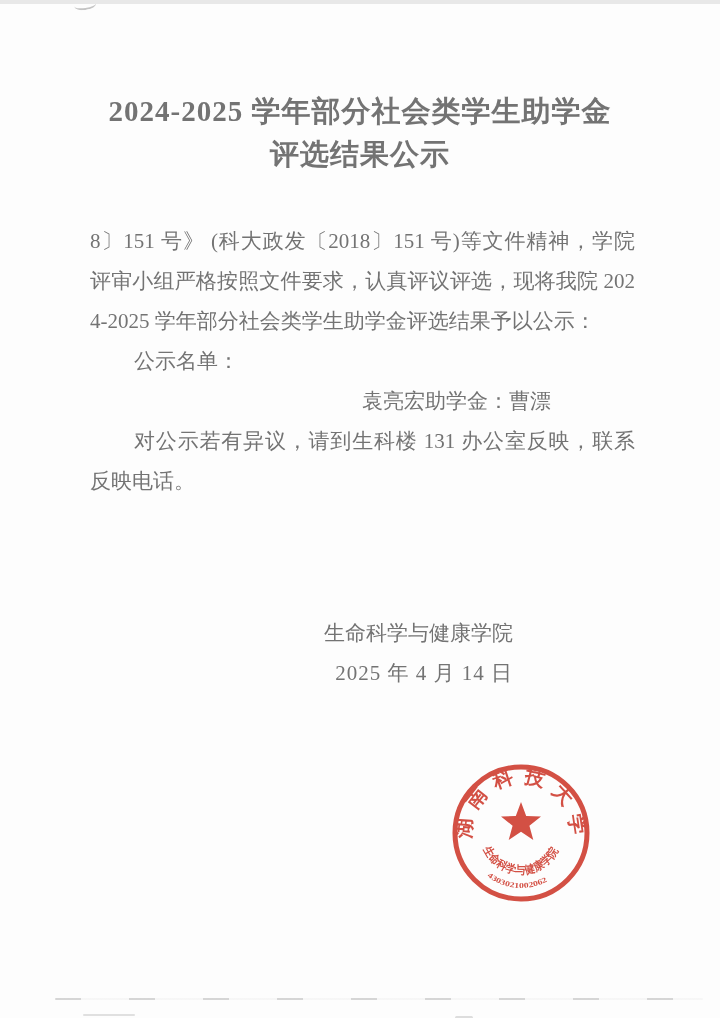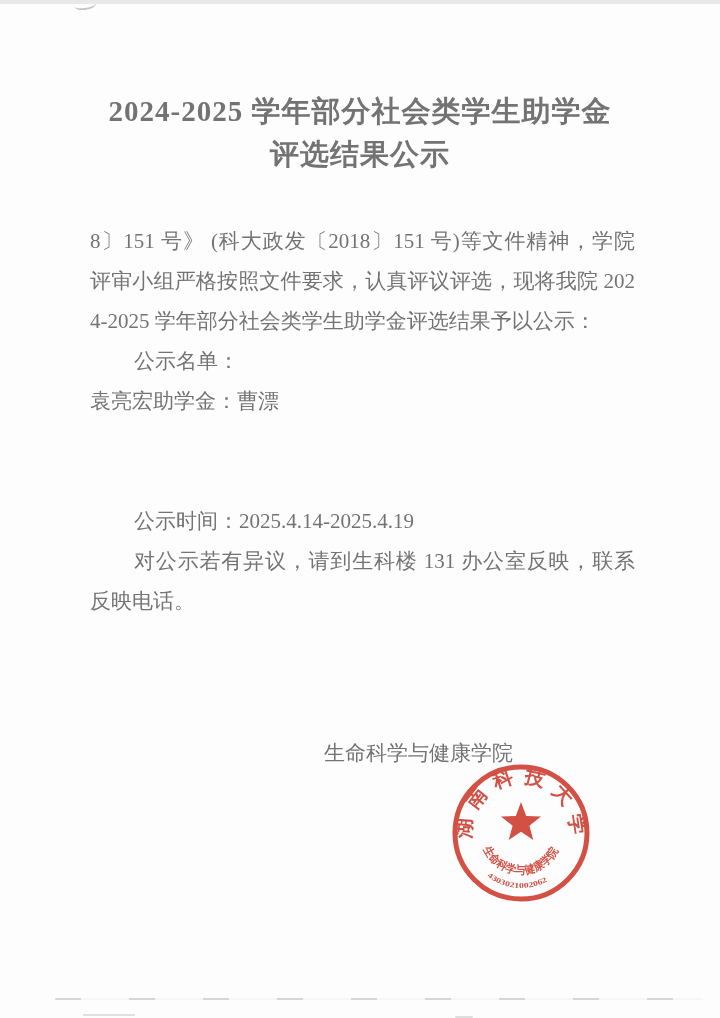--- a/index.html
+++ b/index.html
@@ -29,21 +29,21 @@
   }
   .line { white-space: nowrap; }
   .fill {
     white-space: normal;
     text-align: justify;
     text-align-last: justify;
     text-justify: inter-character;
   }
   .indent { text-indent: 44px; }
   .center-block {
-    text-align: left;
+    text-align: right;
     padding-right: 84px;
   }
   .gap2 { margin-top: 80px; }
   .signature {
     margin-top: 112px;
     text-align: right;
     padding-right: 122px;
   }
   .signature .date { letter-spacing: 1px; }
   .stamp-svg {
@@ -92,27 +92,27 @@
     <div class="fill">8〕151 号》 (科大政发〔2018〕151 号)等文件精神，学院</div>
     <div class="fill">评审小组严格按照文件要求，认真评议评选，现将我院 202</div>
     <div class="line">4-2025 学年部分社会类学生助学金评选结果予以公示：</div>
 
     <div class="line indent">公示名单：</div>
 
     <div class="center-block">
       <div class="line">袁亮宏助学金：曹漂</div>
     </div>
 
-    <div class="line indent gap2">公示时间：2025.4.14-2025.4.19</div>
 
     <div class="fill indent">对公示若有异议，请到生科楼 131 办公室反映，联系</div>
     <div class="line">反映电话。</div>
 
     <div class="signature">
       <div class="line org">生命科学与健康学院</div>
+      <div class="line date">2025 年 4 月 14 日</div>
     </div>
   </div>
 
   <svg class="stamp-svg" viewBox="0 0 720 1018">
     <defs>
       <path id="seal-top-arc" d="M 471.8 837.7 A 50 50 0 1 1 570.2 837.7" fill="none"></path>
       <path id="seal-bottom-arc" d="M 482.5 843.0 A 41 41 0 0 0 559.5 843.0" fill="none"></path>
       <path id="seal-serial-arc" d="M 485.6 871.1 A 55 55 0 0 0 556.4 871.1" fill="none"></path>
     </defs>
     <circle cx="521" cy="829" r="66" fill="none" stroke-width="5" stroke="#cf372a"></circle>

